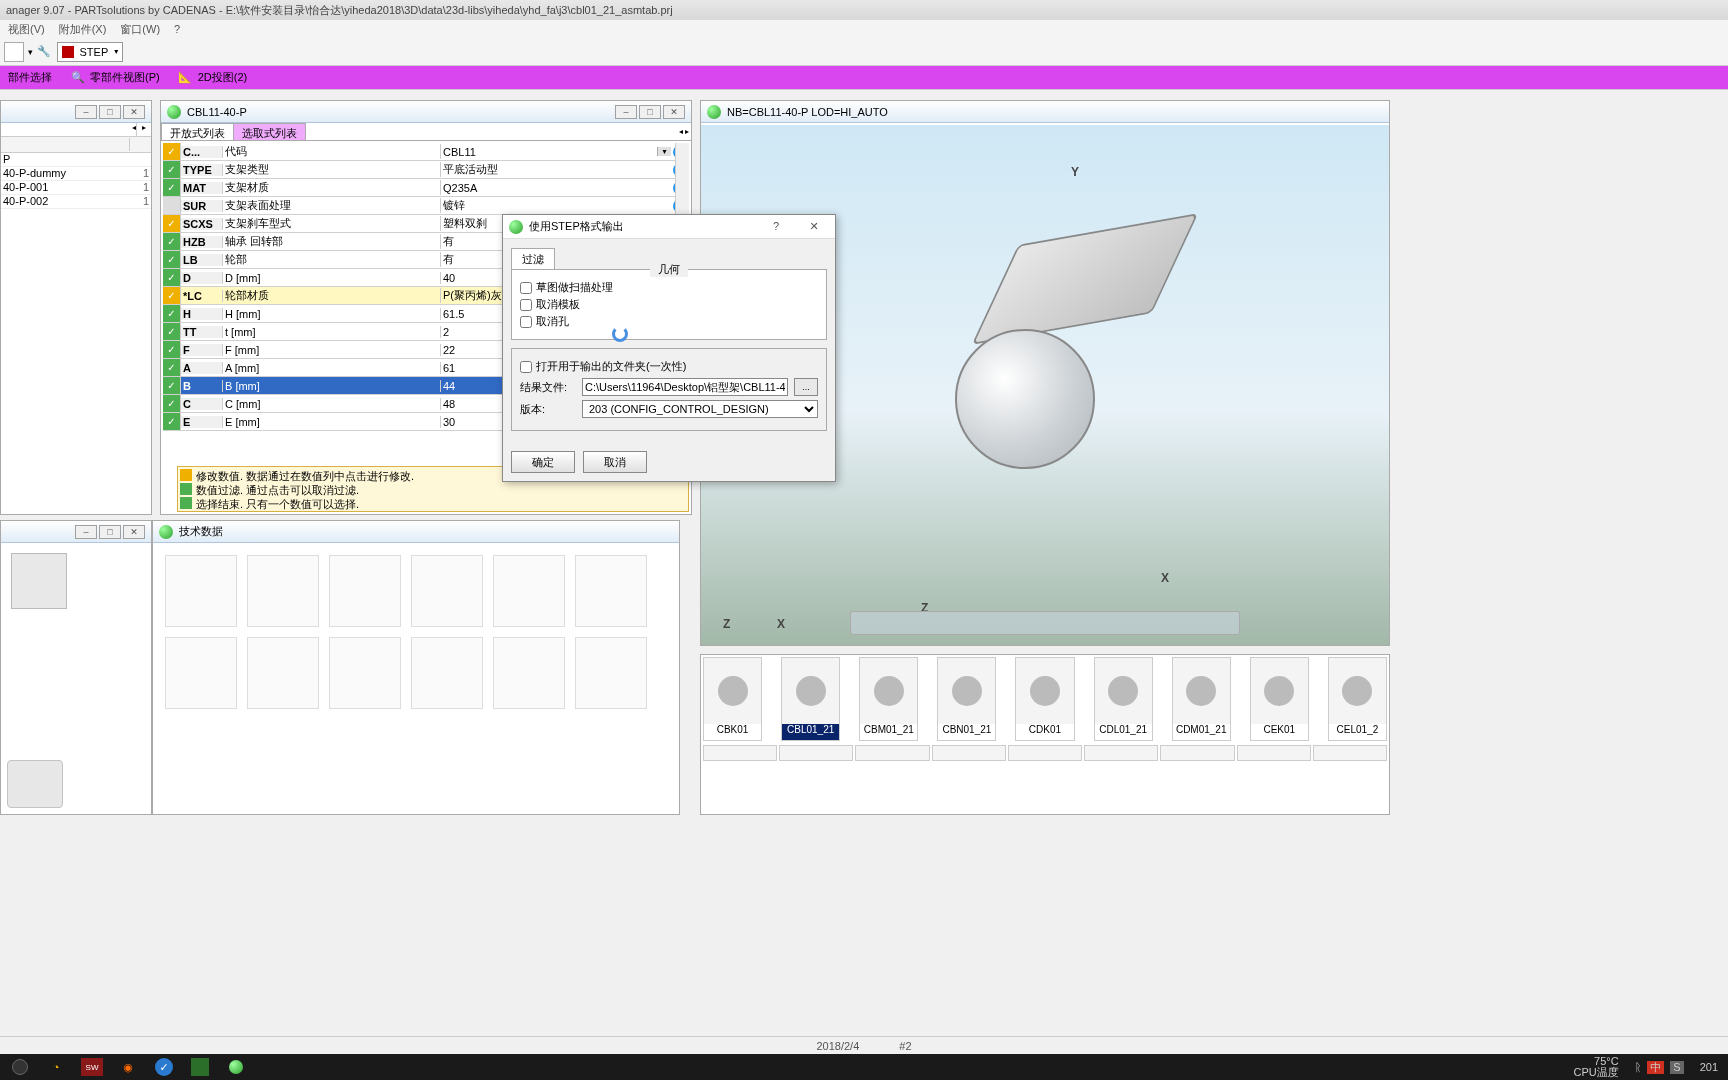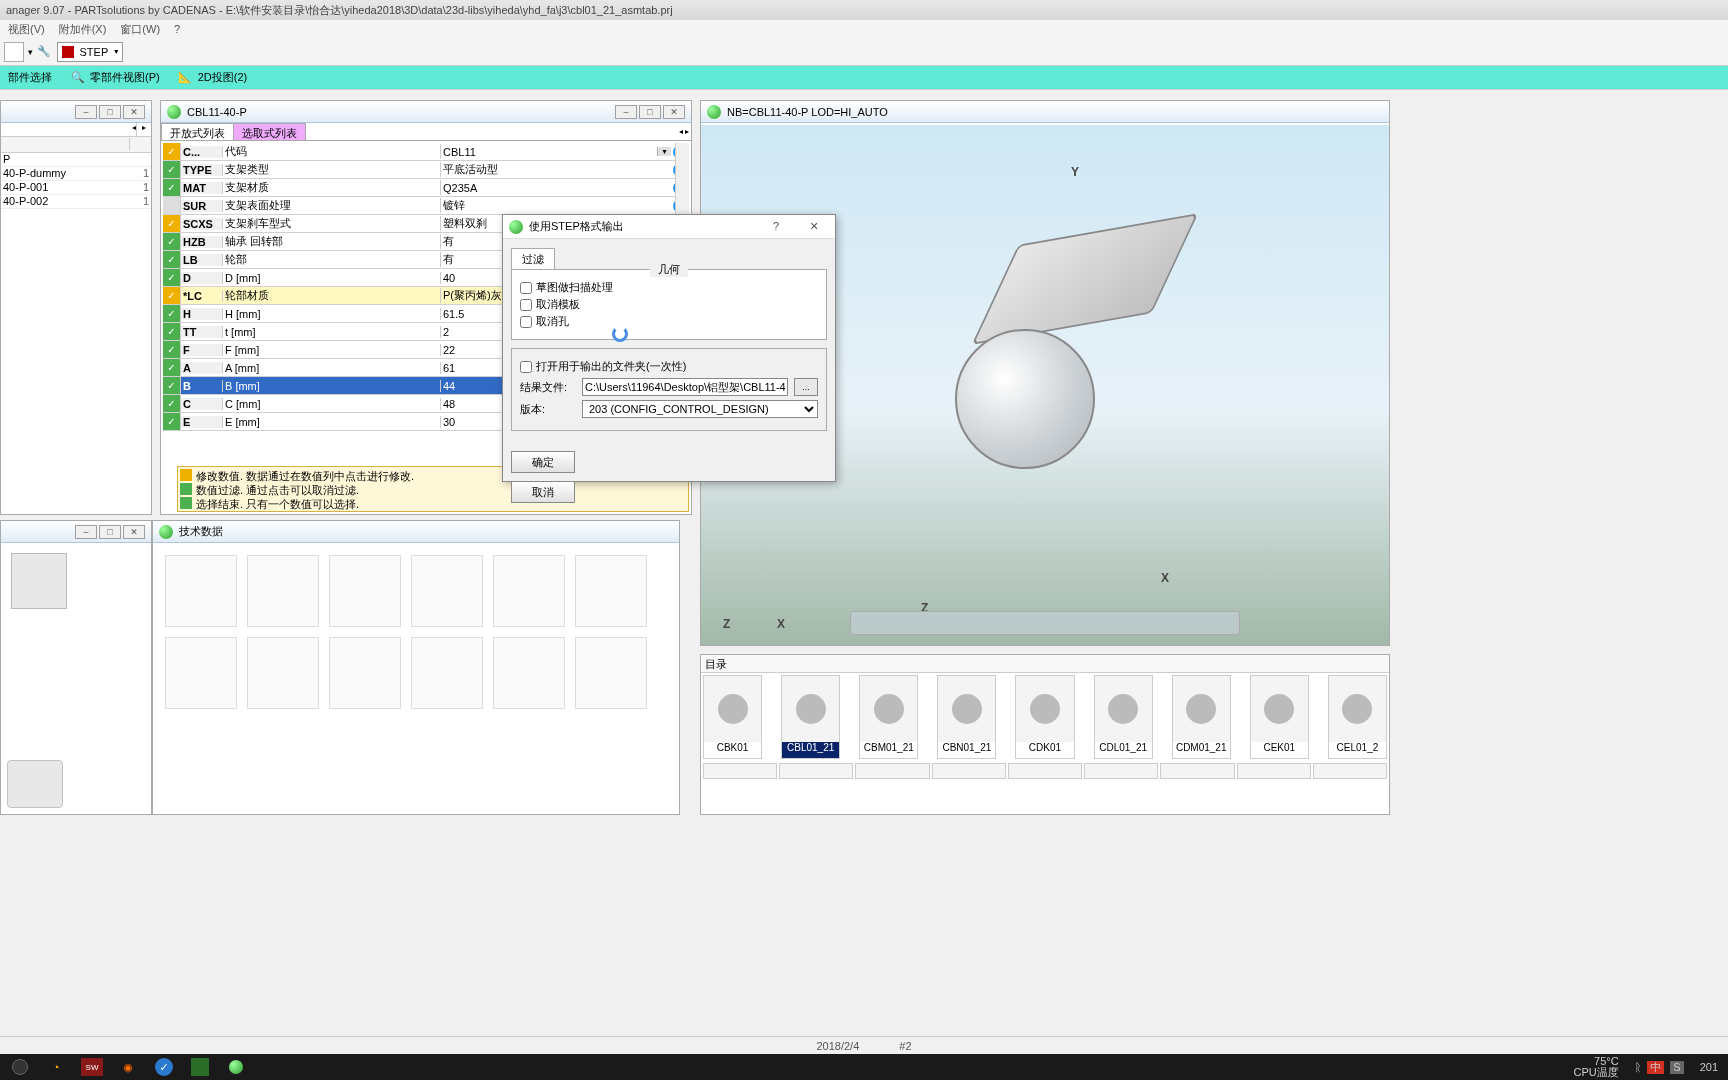--- a/index.html
+++ b/index.html
@@ -1,21 +1,21 @@
 <!DOCTYPE html>
 <html><head>
 <meta charset="utf-8">
 <style>
 * { margin: 0; padding: 0; box-sizing: border-box; font-family: "Microsoft YaHei", Tahoma, sans-serif; font-size: 11px; }
 body { background: #f0f0f0; width: 1728px; height: 1080px; overflow: hidden; position: relative; }
 
 .titlebar { height: 20px; background: linear-gradient(#e8e8e8,#d8d8d8); display: flex; align-items: center; padding: 0 6px; color: #444; }
 .menubar { height: 18px; background: #f4f4f4; display: flex; gap: 14px; padding: 0 8px; align-items: center; color: #555; }
 .toolbar { height: 28px; background: #f4f4f4; border-bottom: 1px solid #ccc; display: flex; align-items: center; gap: 4px; padding: 0 4px; }
-.toolbar2 { height: 24px; background: #5eead4; border-bottom: 1px solid #ccc; display: flex; align-items: center; gap: 10px; padding: 0 4px; }
+.toolbar2 { height: 24px; background: #d946ef; border-bottom: 1px solid #ccc; display: flex; align-items: center; gap: 10px; padding: 0 4px; }
 .step-box { border: 1px solid #999; height: 20px; display: flex; align-items: center; padding: 0 4px; gap: 6px; background: #fff;}
 .tbtn { display: flex; align-items: center; gap: 4px; padding: 2px 4px; }
 .icn16 { width: 16px; height: 16px; display: inline-flex; align-items: center; justify-content: center; }
 
 .workspace { position: absolute; top: 90px; left: 0; right: 0; bottom: 26px; }
 
 .panel { position: absolute; background: #fff; border: 1px solid #aaa; }
 .panel-header { height: 22px; background: linear-gradient(#fff,#e0ecf7); border-bottom: 1px solid #b0c4de; display: flex; align-items: center; padding: 0 6px; gap: 6px; }
 .panel-header .winbtns { margin-left: auto; display: flex; gap: 2px; }
 .winbtn { width: 22px; height: 14px; border: 1px solid #a0a0a0; background: #f0f0f0; font-size: 9px; display:flex; align-items:center; justify-content:center; color:#555; }
@@ -84,21 +84,21 @@
 .dlg-close, .dlg-help { width:30px; text-align:center; cursor:pointer; color:#555;}
 .dlg-body { padding:8px;}
 .dlg-tab { display:inline-block; padding:3px 10px; border:1px solid #aaa; border-bottom:none; background:#fff; position:relative; top:1px;}
 .dlg-group { border:1px solid #aaa; padding:8px; background:#fff; margin-bottom:8px; position:relative;}
 .dlg-group .legend { position:absolute; top:-8px; left:50%; transform:translateX(-50%); background:#f0f0f0; padding:0 8px; font-size:11px;}
 .chk-row { display:flex; align-items:center; gap:4px; margin:2px 0;}
 .chk-row input {width:12px; height:12px;}
 .dlg-field { display:flex; align-items:center; gap:6px; margin:4px 0;}
 .dlg-field label { width:56px; }
 .dlg-field input, .dlg-field select { flex:1; height:18px; border:1px solid #888; background:#fff; padding:0 2px; font-size:11px;}
-.dlg-btns { display:flex; gap:8px; padding:4px 8px;flex-direction:column;}
+.dlg-btns { display:flex; gap:8px; padding:4px 8px;}
 .dlg-btn { width:64px; height:22px; border:1px solid #888; background:linear-gradient(#fff,#e0e0e0);}
 .browse-btn { width:24px; height:18px; border:1px solid #888; background:#e8e8e8; font-size:9px;}
 .spinner { position:absolute; left:100px; top:56px; width:16px; height:16px; border:3px solid #4a90e2; border-top-color:transparent; border-radius:50%;}
 
 .statusbar { position:absolute; bottom:26px; left:0; right:0; height:18px; background:#f0f0f0; border-top:1px solid #ccc; display:flex; align-items:center; padding:0 10px; gap:40px; justify-content:center; color:#555;}
 
 .taskbar { position:absolute; bottom:0; left:0; right:0; height:26px; background:#1a1a1a; display:flex; align-items:center; padding:0 4px; gap:4px;}
 .tb-icon { width:32px; height:22px; display:flex; align-items:center; justify-content:center;}
 .tb-spacer { flex:1; }
 .tb-sys { color:#ccc; font-size:10px; text-align:right; line-height:11px; padding:0 6px;}
@@ -377,21 +377,20 @@
       <span class="axis-lbl" style="right:220px; bottom:60px;">X</span>
       <span class="axis-lbl" style="left:370px; top:40px;">Y</span>
       <span class="axis-lbl" style="left:220px; bottom:30px;">Z</span>
       <span class="axis-lbl" style="left:76px; bottom:14px;">X</span>
       <span class="axis-lbl" style="left:22px; bottom:14px;">Z</span>
       <div class="view-toolbar"></div>
     </div>
   </div>
 
   <div class="panel links-panel">
-    <div class="links-header2">目录</div>
     <div class="links-strip" id="links-strip">
         <div class="link-item">
           <div class="link-thumb">
             <span style="width:30px;height:30px;border-radius:50%;background:#bbb;display:inline-block;"></span>
           </div>
           <div class="link-lbl">CBK01</div>
         </div>
         <div class="link-item sel">
           <div class="link-thumb">
             <span style="width:30px;height:30px;border-radius:50%;background:#bbb;display:inline-block;"></span>

